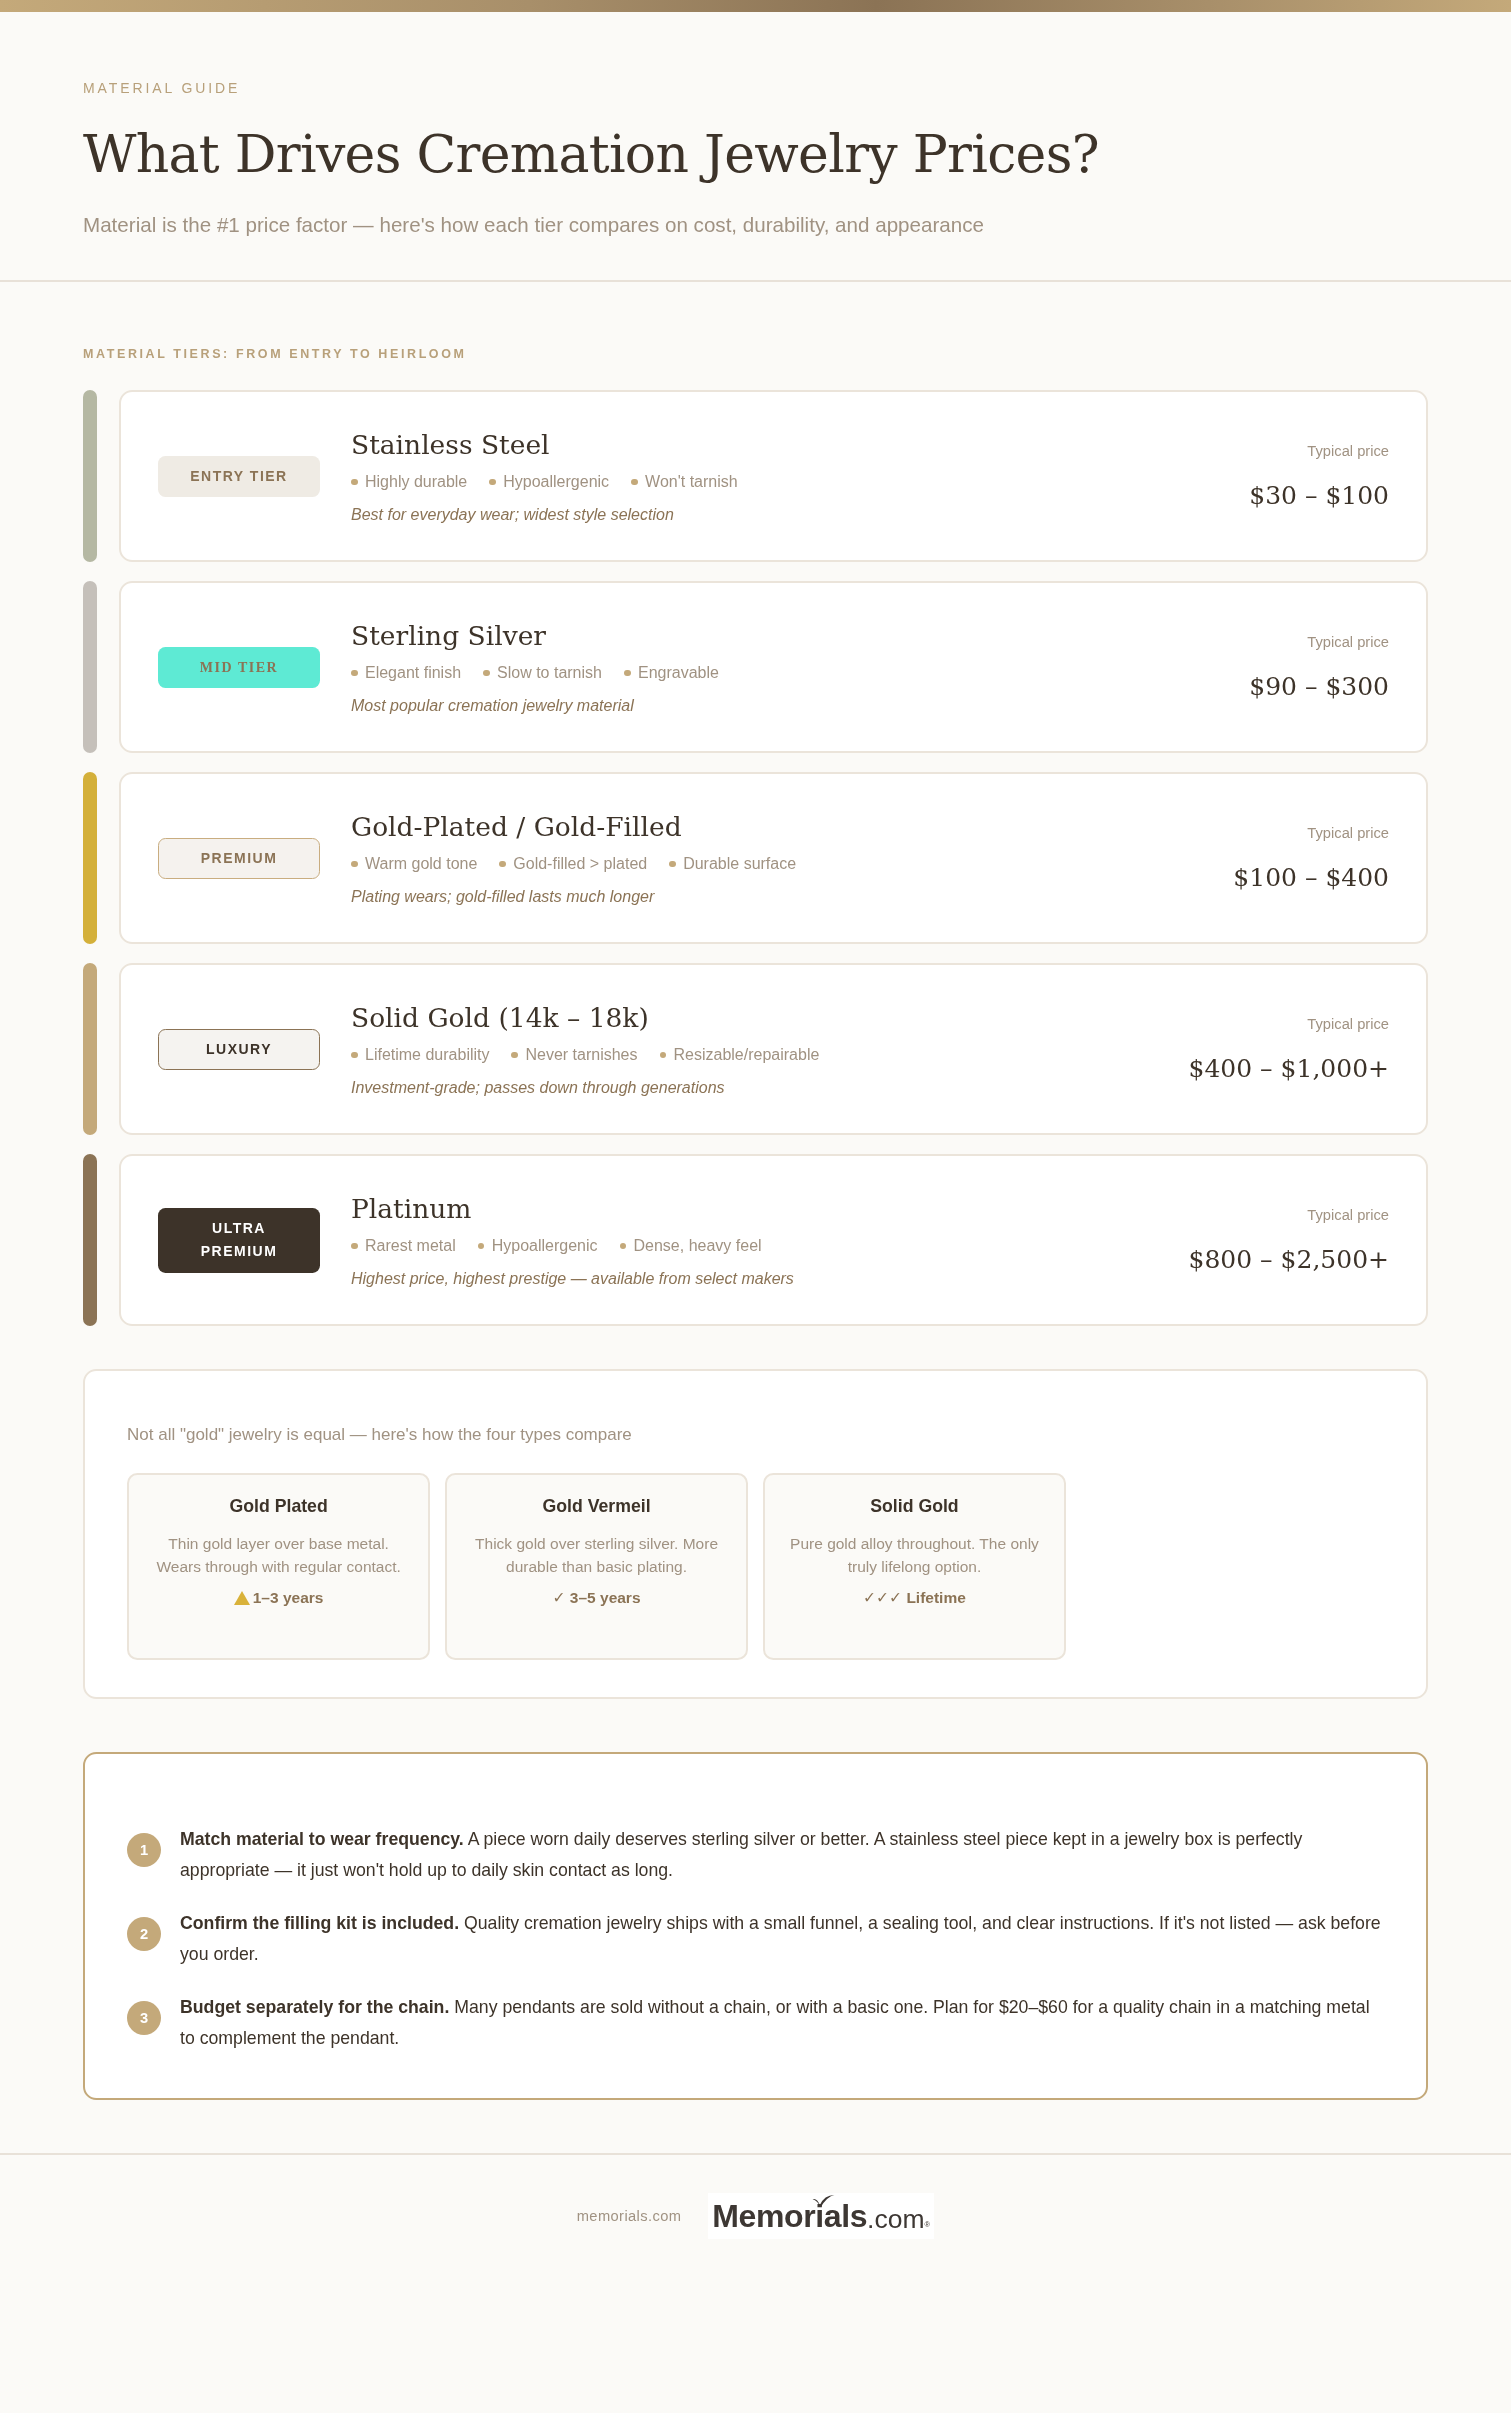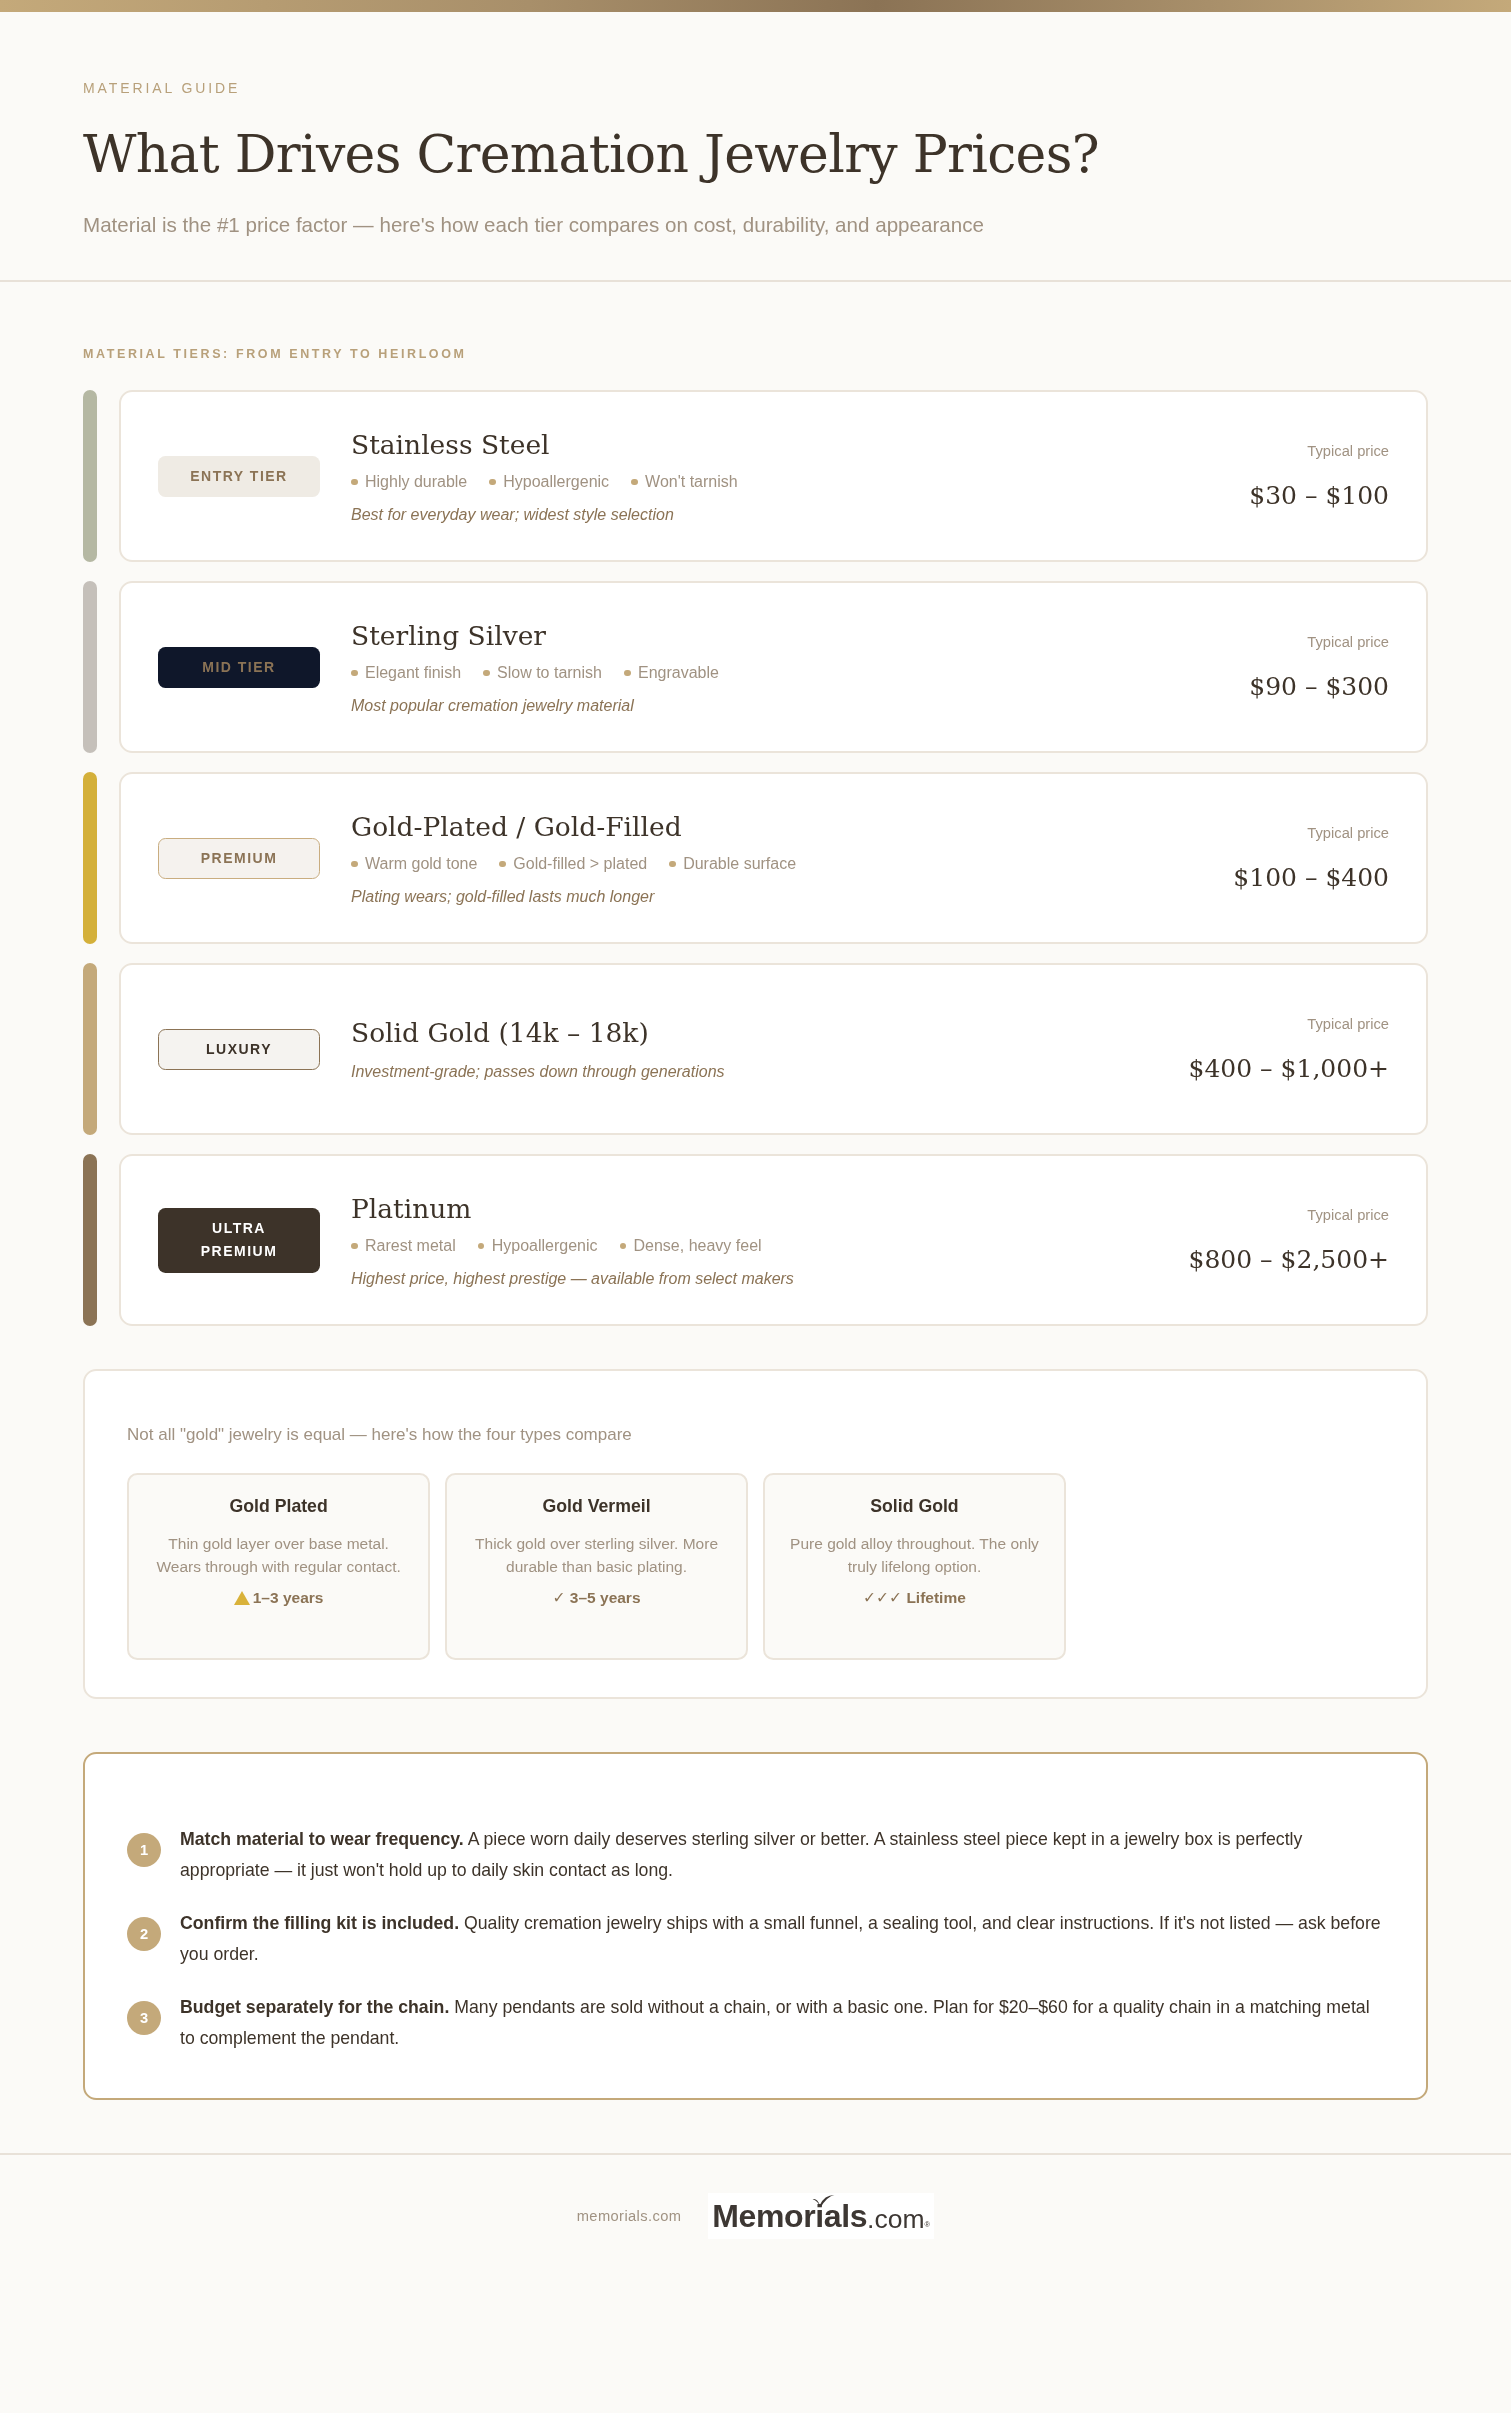--- a/index.html
+++ b/index.html
@@ -10,21 +10,21 @@
   .eyebrow { font-size: 14px; letter-spacing: 2.9px; color: #b8a07a; font-weight: 400; text-transform: uppercase; }
   .title { font-family: "DejaVu Serif", "Liberation Serif", serif; font-size: 52px; font-weight: 400; color: #3d3329; margin-top: 28px; letter-spacing: -0.7px; }
   .subtitle { font-size: 20.6px; color: #a09282; margin-top: 29.5px; }
   .section-label { font-size: 12.5px; letter-spacing: 2.6px; color: #b8a07a; font-weight: 700; margin: 65px 83px 0; text-transform: uppercase; }
   .tiers { margin: 29.5px 83px 0 83px; }
   .tier-row { display: flex; align-items: stretch; height: 172px; margin-bottom: 19px; }
   .tier-bar { width: 14px; border-radius: 7.4px; flex: none; }
   .tier-card { flex: 1; margin-left: 22px; background: #fff; border: 2.2px solid #ebe4da; border-radius: 13.3px; display: flex; align-items: center; padding: 0 37px 0 37px; }
   .badge { width: 162px; flex: none; height: 41px; border-radius: 7.4px; display: flex; align-items: center; justify-content: center; text-align: center; font-size: 14px; font-weight: 700; letter-spacing: 1.5px; line-height: 23.6px; text-transform: uppercase; }
   .badge.entry { background: #efebe4; color: #8b7355; }
-  .badge.mid { background: #0f172a; color: #8b7355; }
+  .badge.mid { background: #5eead4; color: #8b7355; font-family: Liberation Serif, serif; }
   .badge.premium { background: #f5f2ee; border: 1.5px solid #c9ad80; color: #8b7355; }
   .badge.luxury { background: #f5f3f0; border: 1.5px solid #8b7355; color: #3d3329; }
   .badge.ultra { background: #3d3329; color: #fff; height: 65px; }
   .tier-info { margin-left: 31px; flex: 1; }
   .tier-name { font-family: "DejaVu Serif", "Liberation Serif", serif; font-size: 26.5px; color: #3d3329; }
   .features { display: flex; gap: 22px; margin-top: 13.3px; font-size: 16px; color: #a09282; }
   .feature { display: flex; align-items: center; }
   .dot { width: 6.6px; height: 6.6px; border-radius: 50%; background: #c4a97a; margin-right: 7.4px; display: inline-block; }
   .note { font-style: italic; font-size: 16px; color: #8b7355; margin-top: 14.7px; }
   .price-block { text-align: right; }
@@ -155,20 +155,34 @@
       </div>
     </div>
   </div>
 
   <div class="tier-row">
     <div class="tier-bar" style="background:#c4a97a"></div>
     <div class="tier-card">
       <div class="badge luxury">LUXURY</div>
       <div class="tier-info">
         <div class="tier-name">Solid Gold (14k – 18k)</div>
+        <div class="features">
+          <span class="feature">
+              <span class="dot"></span>
+              <span>Lifetime durability</span>
+            </span>
+          <span class="feature">
+              <span class="dot"></span>
+              <span>Never tarnishes</span>
+            </span>
+          <span class="feature">
+              <span class="dot"></span>
+              <span>Resizable/repairable</span>
+            </span>
+        </div>
         <div class="note">Investment-grade; passes down through generations</div>
       </div>
       <div class="price-block">
         <div class="price-label">Typical price</div>
         <div class="price">$400 – $1,000+</div>
       </div>
     </div>
   </div>
 
   <div class="tier-row">

